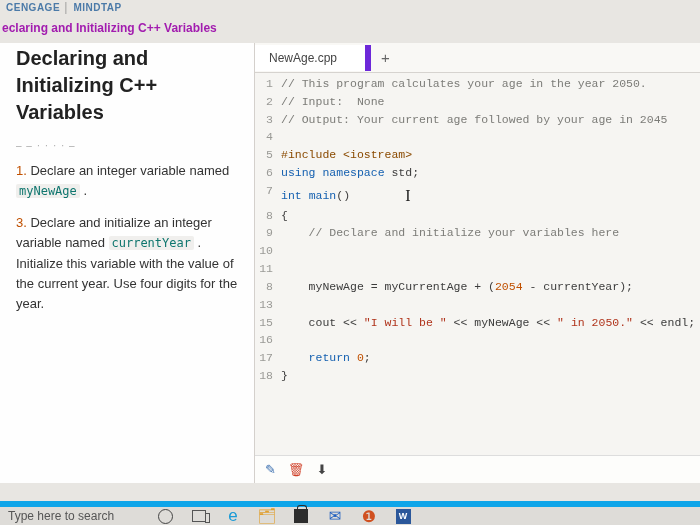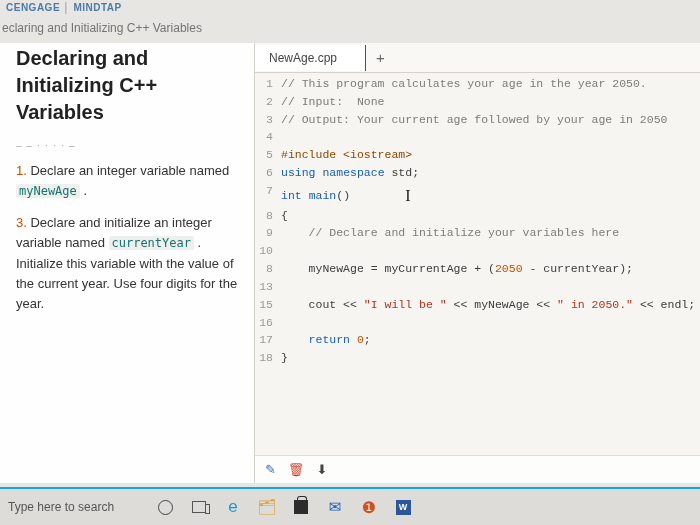--- a/index.html
+++ b/index.html
@@ -14,22 +14,23 @@
   .top-brand {
     font-size: 10px;
     font-weight: 700;
     color: #2a5a8a;
     padding: 2px 6px;
     letter-spacing: 0.5px;
   }
   .top-brand span { color: #4b7aa8; }
   .subheader {
     font-size: 12px;
-    color: #737373;
+    color: #a21caf;
     padding: 6px 8px 8px 2px;
+    font-weight: bold;
   }
   .main {
     display: flex;
     height: 440px;
   }
   .left-pane {
     width: 255px;
     background: #fefefe;
     padding: 2px 12px 10px 16px;
     border-right: 1px solid #d4d0cc;
@@ -73,21 +74,21 @@
     display: flex;
     align-items: center;
     border-bottom: 1px solid #d6d3cf;
     background: #f9f8f5;
     height: 30px;
   }
   .tab {
     padding: 6px 28px 6px 14px;
     font-size: 12px;
     color: #444;
-    border-right: 1px solid #6d28d9;
+    border-right: 6px solid #6d28d9;
     background: #fff;
     cursor: pointer;
   }
   .tab-plus {
     padding: 4px 10px;
     font-size: 15px;
     color: #666;
     cursor: pointer;
     font-weight: 300;
   }
@@ -134,23 +135,23 @@
     border-top: 1px solid #ddd;
     background: #fdfdfb;
   }
   .tb-icon { font-size: 13px; cursor: pointer; }
   .pencil { color: #3b6fb0; }
   .trash  { color: #d04028; }
   .download { color: #444; }
   .taskbar {
     position: absolute;
     bottom: 0; left: 0; right: 0;
-    height: 38px;
+    height: 24px;
     background: #dedcd8;
-    border-top: 2px solid #0ea5e9;
+    border-top: 6px solid #0ea5e9;
     display: flex;
     align-items: center;
     padding: 0 6px;
     gap: 4px;
   }
   .search-text {
     font-size: 12px;
     color: #555;
     padding: 0 10px 0 2px;
     flex: 0 0 140px;
@@ -198,29 +199,30 @@
   </div>
 
   <div class="right-pane">
     <div class="tabs">
       <div class="tab">NewAge.cpp</div>
       <div class="tab-plus">+</div>
     </div>
     <div class="editor" id="editor">
         <div class="line"><span class="ln">1</span><span class="code"><span class="cm">// This program calculates your age in the year 2050.</span></span></div>
         <div class="line"><span class="ln">2</span><span class="code"><span class="cm">// Input:  None</span></span></div>
-        <div class="line"><span class="ln">3</span><span class="code"><span class="cm">// Output: Your current age followed by your age in 2050</span></span></div>
+        <div class="line"><span class="ln">3</span><span class="code"><span class="cm">// Output: Your current age followed by your age in 2045</span></span></div>
         <div class="line"><span class="ln">4</span><span class="code"></span></div>
         <div class="line"><span class="ln">5</span><span class="code"><span class="pp">#include &lt;iostream&gt;</span></span></div>
         <div class="line"><span class="ln">6</span><span class="code"><span class="kw">using</span> <span class="kw">namespace</span> <span class="id">std</span>;</span></div>
         <div class="line"><span class="ln">7</span><span class="code"><span class="ty">int</span> <span class="kw">main</span>()        <span class="cursor">I</span></span></div>
         <div class="line"><span class="ln">8</span><span class="code">{</span></div>
         <div class="line"><span class="ln">9</span><span class="code"><span class="cm">    // Declare and initialize your variables here</span></span></div>
         <div class="line"><span class="ln">10</span><span class="code"></span></div>
-        <div class="line"><span class="ln">8</span><span class="code">    myNewAge = myCurrentAge + (<span class="num">2050</span> - currentYear);</span></div>
+        <div class="line"><span class="ln">11</span><span class="code"></span></div>
+        <div class="line"><span class="ln">8</span><span class="code">    myNewAge = myCurrentAge + (<span class="num">2054</span> - currentYear);</span></div>
         <div class="line"><span class="ln">13</span><span class="code"></span></div>
         <div class="line"><span class="ln">15</span><span class="code">    cout &lt;&lt; <span class="str">"I will be "</span> &lt;&lt; myNewAge &lt;&lt; <span class="str">" in 2050."</span> &lt;&lt; endl;</span></div>
         <div class="line"><span class="ln">16</span><span class="code"></span></div>
         <div class="line"><span class="ln">17</span><span class="code">    <span class="kw">return</span> <span class="num">0</span>;</span></div>
         <div class="line"><span class="ln">18</span><span class="code">}</span></div>
       </div>
     <div class="editor-toolbar">
       <span class="tb-icon pencil">✎</span>
       <span class="tb-icon trash">🗑</span>
       <span class="tb-icon download">⬇</span>

